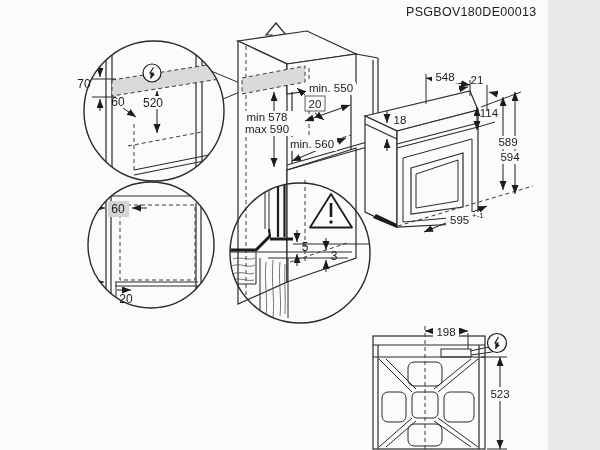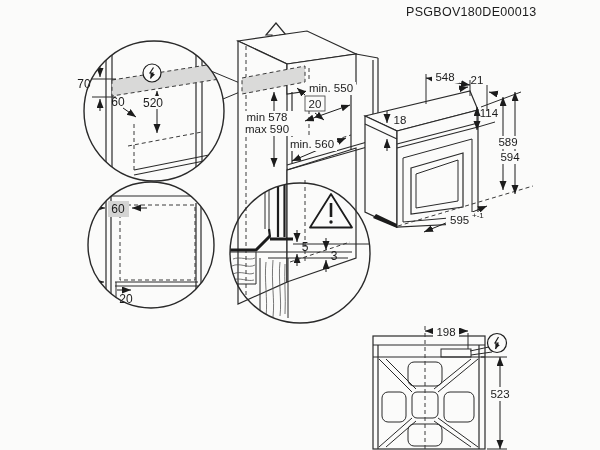--- a/index.html
+++ b/index.html
@@ -1,16 +1,16 @@
 <!DOCTYPE html>
 <html><head>
 <meta charset="utf-8">
 <style>
   html,body{margin:0;padding:0;background:#e9e9e9;}
-  #stage{position:relative;width:600px;height:450px;background:#fbfbfa;overflow:hidden;
+  #stage{position:relative;width:548px;height:450px;background:#fbfbfa;overflow:hidden;
          font-family:"Liberation Sans", sans-serif;}
   svg{display:block}
   text{fill:#1c1c1c;font-family:"Liberation Sans", sans-serif;}
   .ln{stroke:#2a2a2a;stroke-width:1.2;fill:none;}
   .thin{stroke:#2a2a2a;stroke-width:1;fill:none;}
   .thk2{stroke:#1c1c1c;stroke-width:2.2;fill:none;}
   .thk3{stroke:#1c1c1c;stroke-width:3;fill:none;}
   .dash{stroke:#3a3a3a;stroke-width:1;fill:none;stroke-dasharray:4 3;}
   .dim{stroke:#1c1c1c;stroke-width:1;fill:none;}
   .face{fill:#fbfbfa;stroke:#2a2a2a;stroke-width:1.2;}

